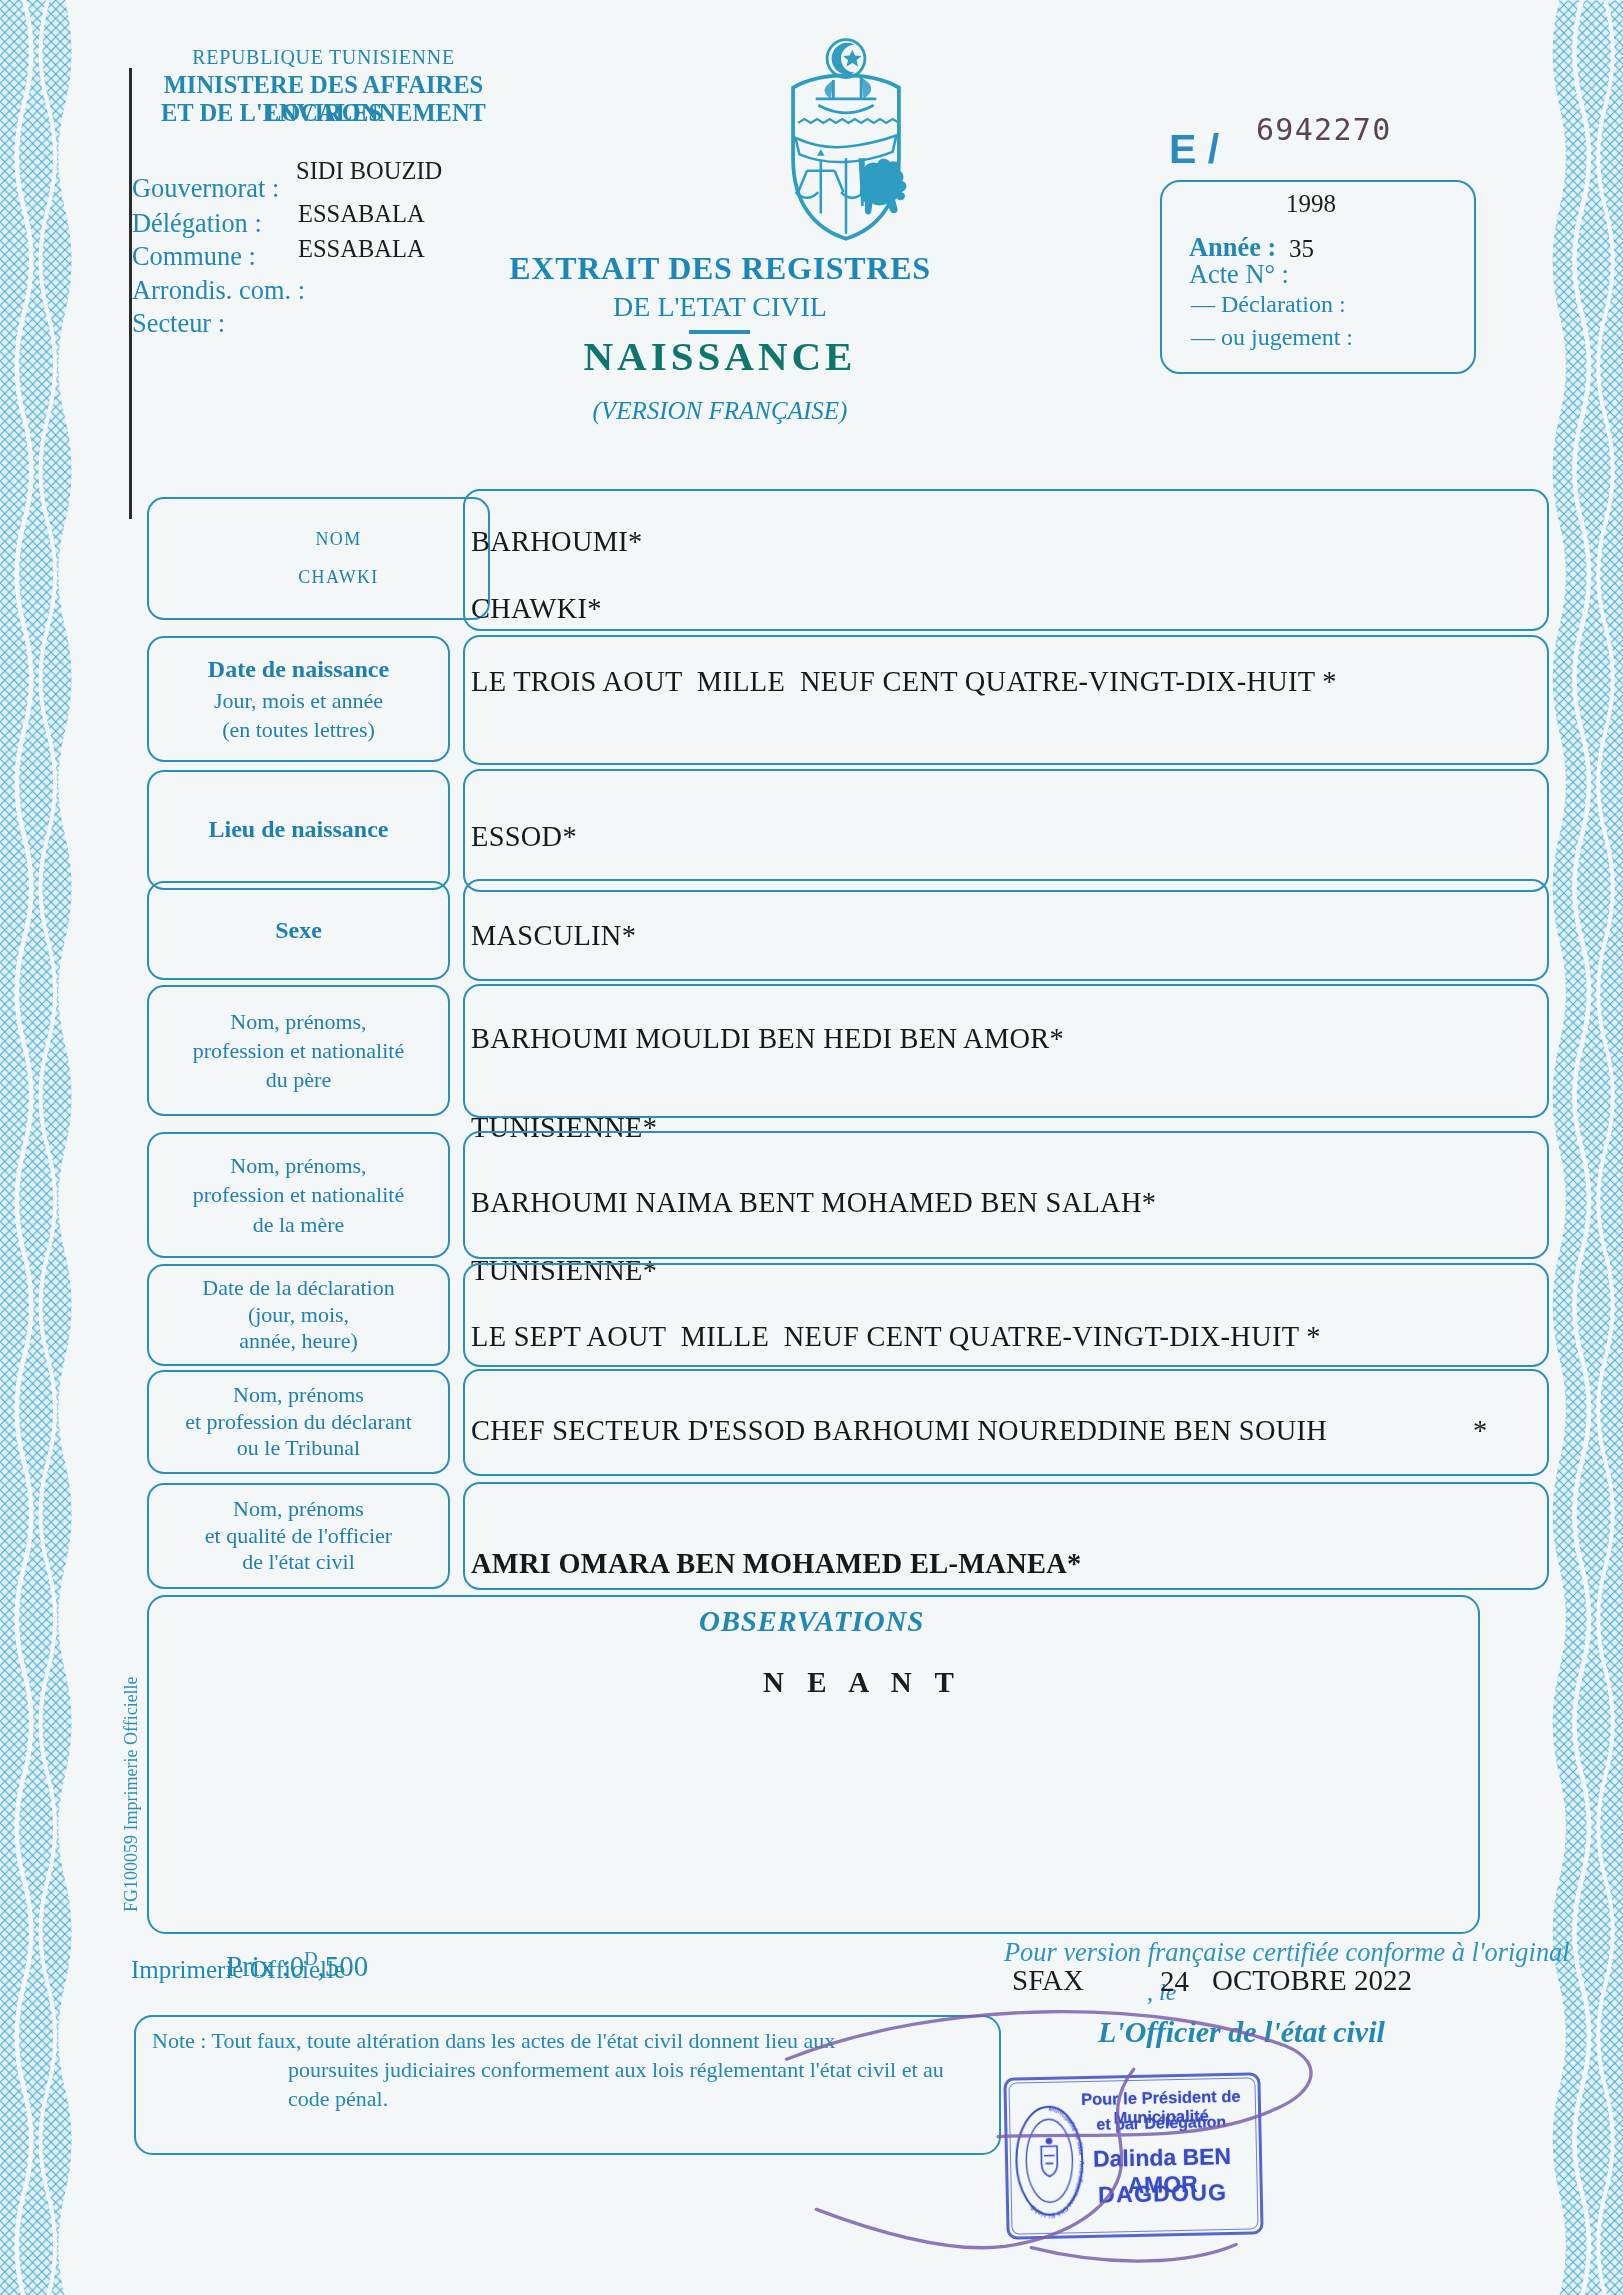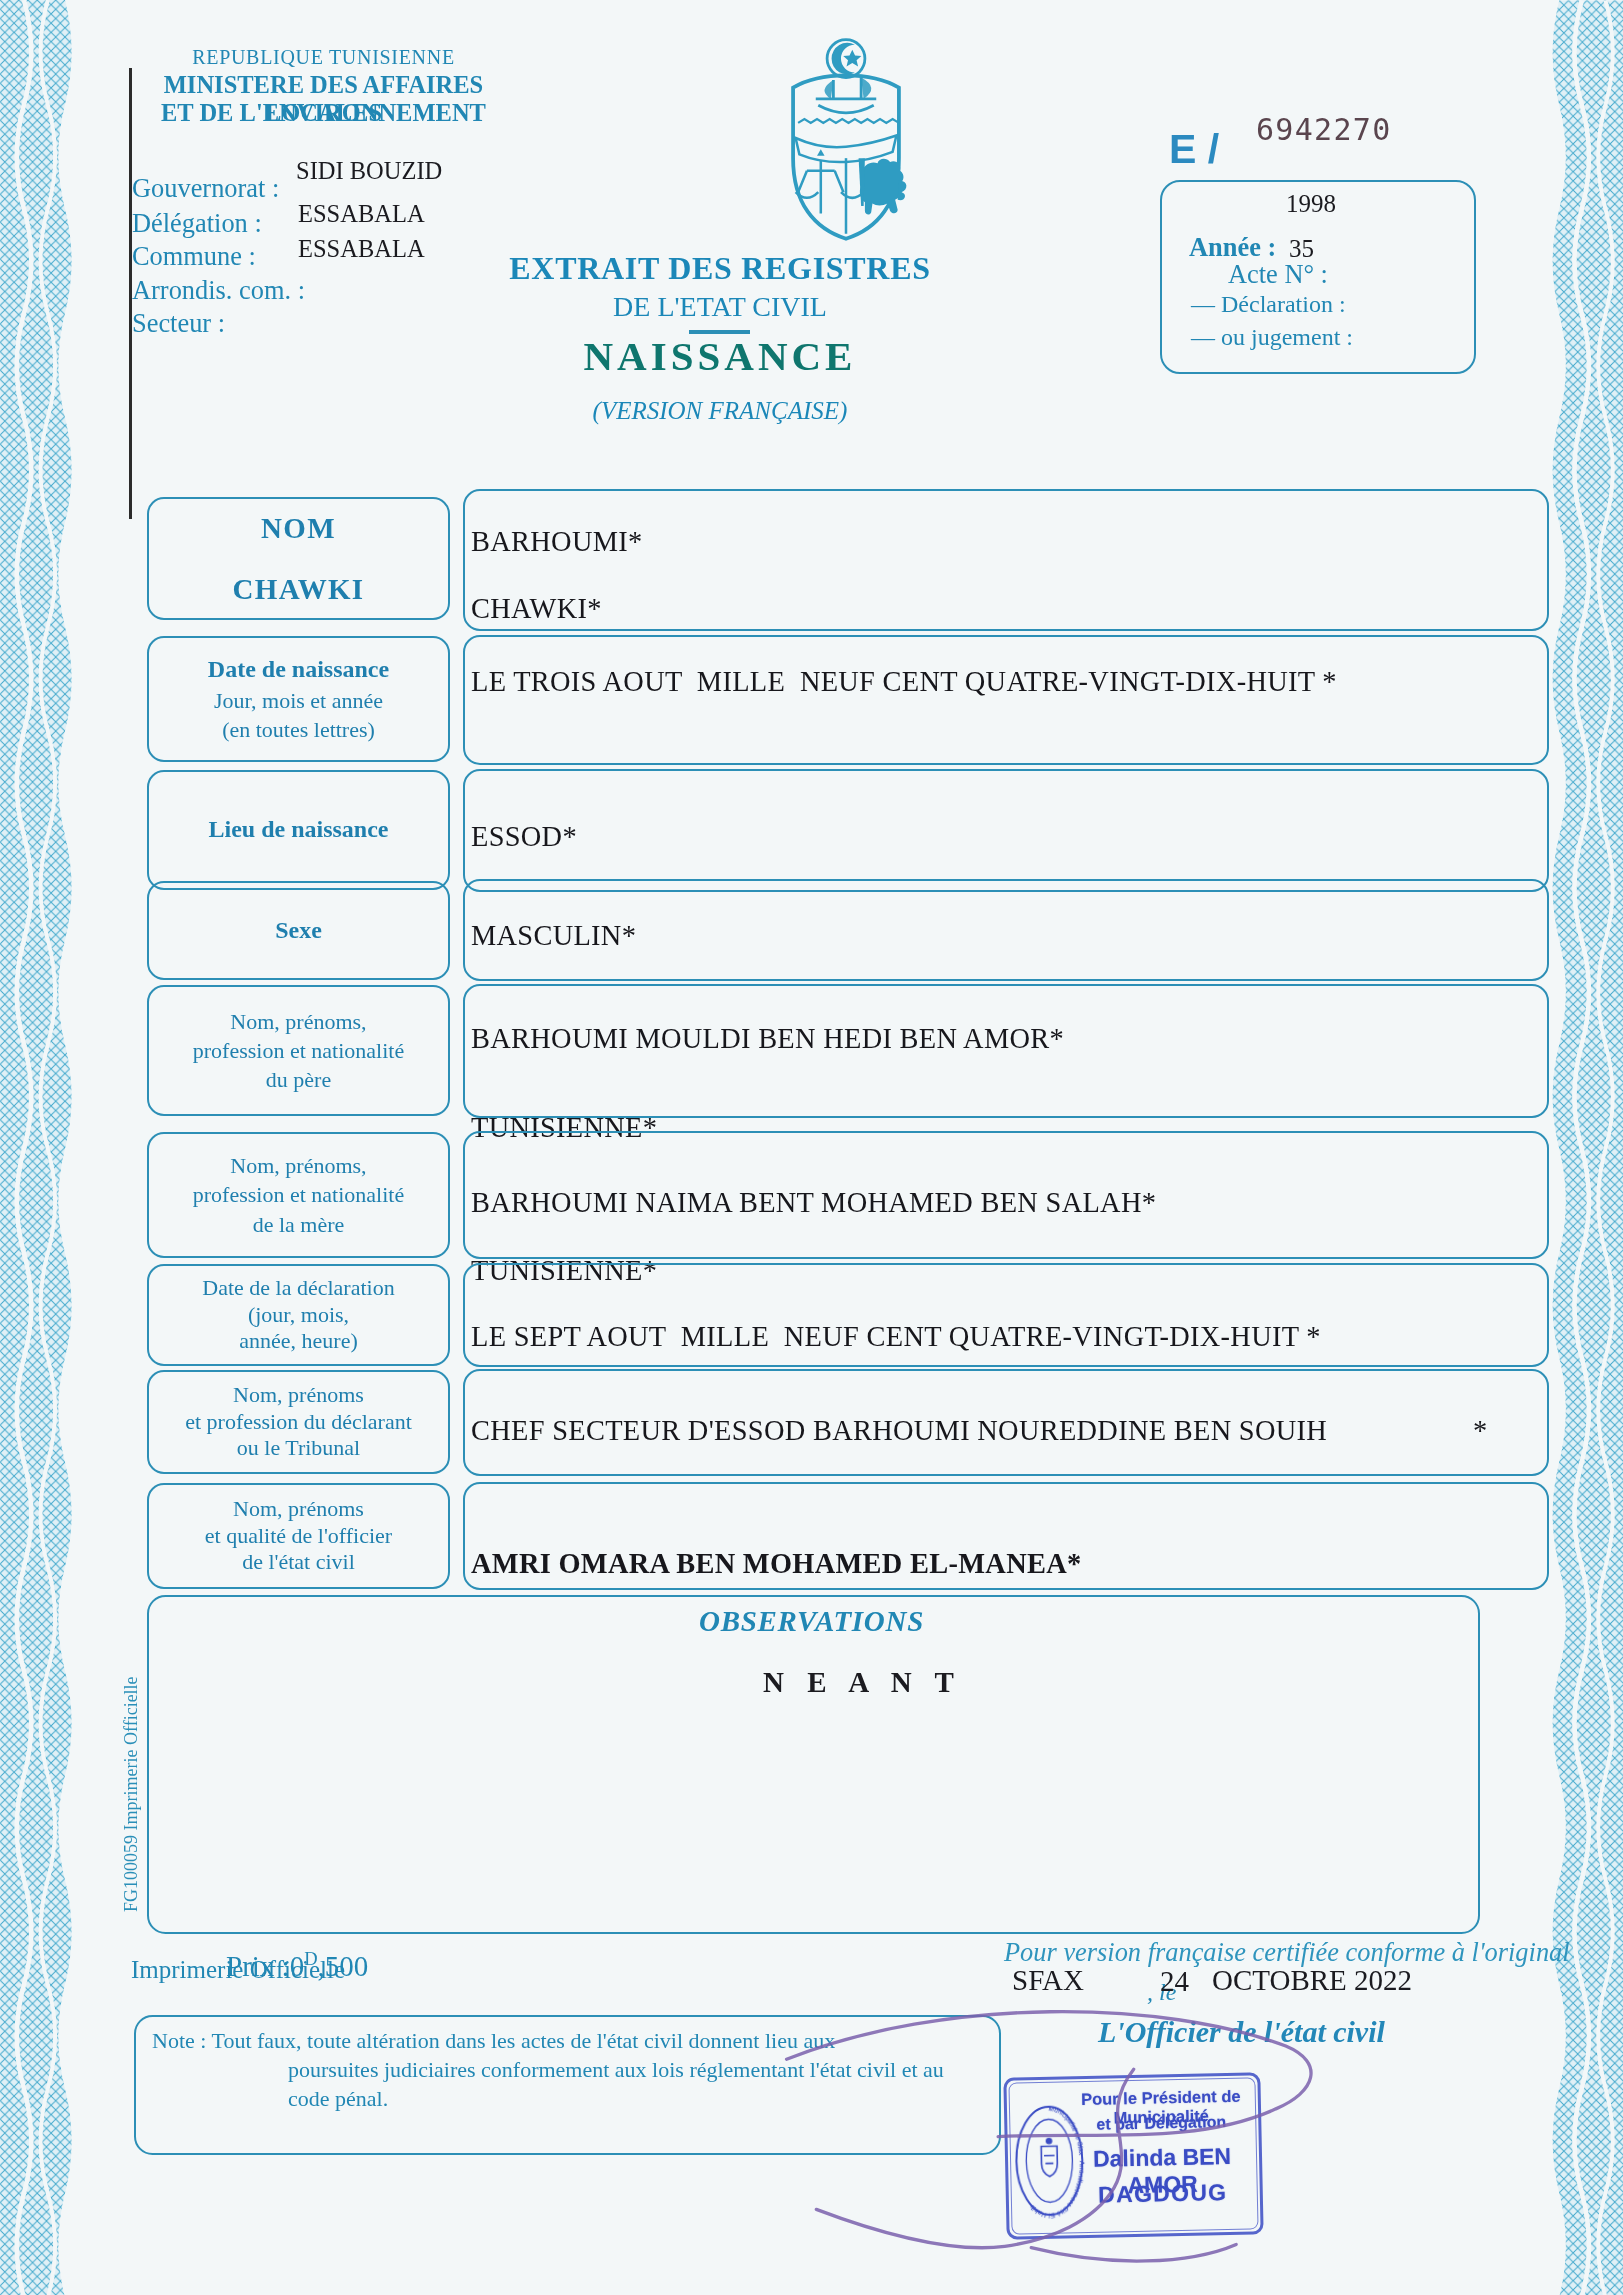--- a/index.html
+++ b/index.html
@@ -98,32 +98,32 @@
     </g>
   </svg>
 
   <div class="abs" style="left:1169px;top:126px;font-size:41px;font-weight:700;color:#2b8ac0;font-family:'Liberation Sans',sans-serif;">E /</div>
   <div class="abs serial-num" style="left:1256px;top:112px;">6942270</div>
 
   <div class="abs" style="left:1160px;top:180px;width:312px;height:190px;border:2.6px solid #2c8fb6;border-radius:20px;"></div>
   <div class="abs" style="left:1286px;top:190px;font-size:25px;">1998</div>
   <div class="abs teal" style="left:1189px;top:232px;font-size:26.4px;font-weight:bold;">Année :</div>
   <div class="abs" style="left:1289px;top:235px;font-size:25px;">35</div>
-  <div class="abs teal" style="left:1189px;top:259px;font-size:26.4px;margin-left:39px;">Acte N° :</div>
+  <div class="abs teal" style="left:1189px;top:259px;font-size:26.4px;">Acte N° :</div>
   <div class="abs teal" style="left:1191px;top:291px;font-size:24px;">— Déclaration :</div>
   <div class="abs teal" style="left:1191px;top:324px;font-size:24px;">— ou jugement :</div>
 
   <div class="abs center-line teal b" style="left:502px;top:250px;width:436px;font-size:32px;letter-spacing:0.7px;color:#1b87b8;">EXTRAIT DES REGISTRES</div>
   <div class="abs center-line" style="left:502px;top:291px;width:436px;font-size:28px;color:#1b87b8;">DE L'ETAT CIVIL</div>
   <div class="abs" style="left:689px;top:330px;width:61px;height:4px;background:#2c8fb6;"></div>
   <div class="abs center-line b" style="left:502px;top:332px;width:436px;font-size:41px;letter-spacing:4px;color:#0f766e;">NAISSANCE</div>
   <div class="abs center-line" style="left:502px;top:397px;width:436px;font-size:25px;font-style:italic;color:#1b87b8;">(VERSION FRANÇAISE)</div>
 
   <div class="val-box" style="top:489px;height:138px;"></div>
-  <div class="lbl-box" style="top:497px;height:119px;font-size:29px;font-weight:700;letter-spacing:1.3px;line-height:2.1;">
+  <div class="lbl-box" style="top:497px;height:119px;font-size:18px;font-weight:400;letter-spacing:1.3px;line-height:2.1;padding-left:40px;">
     <span>NOM</span>
     <span>CHAWKI</span>
   </div>
   <div class="val" style="left:471px;top:526px;">BARHOUMI*</div>
   <div class="val" style="left:471px;top:593px;">CHAWKI*</div>
 
   <div class="val-box" style="top:635px;height:126px;"></div>
   <div class="lbl-box" style="top:636px;height:122px;">
     <span class="b" style="font-size:24px;">Date de naissance</span>
     <span>Jour, mois et année</span>

